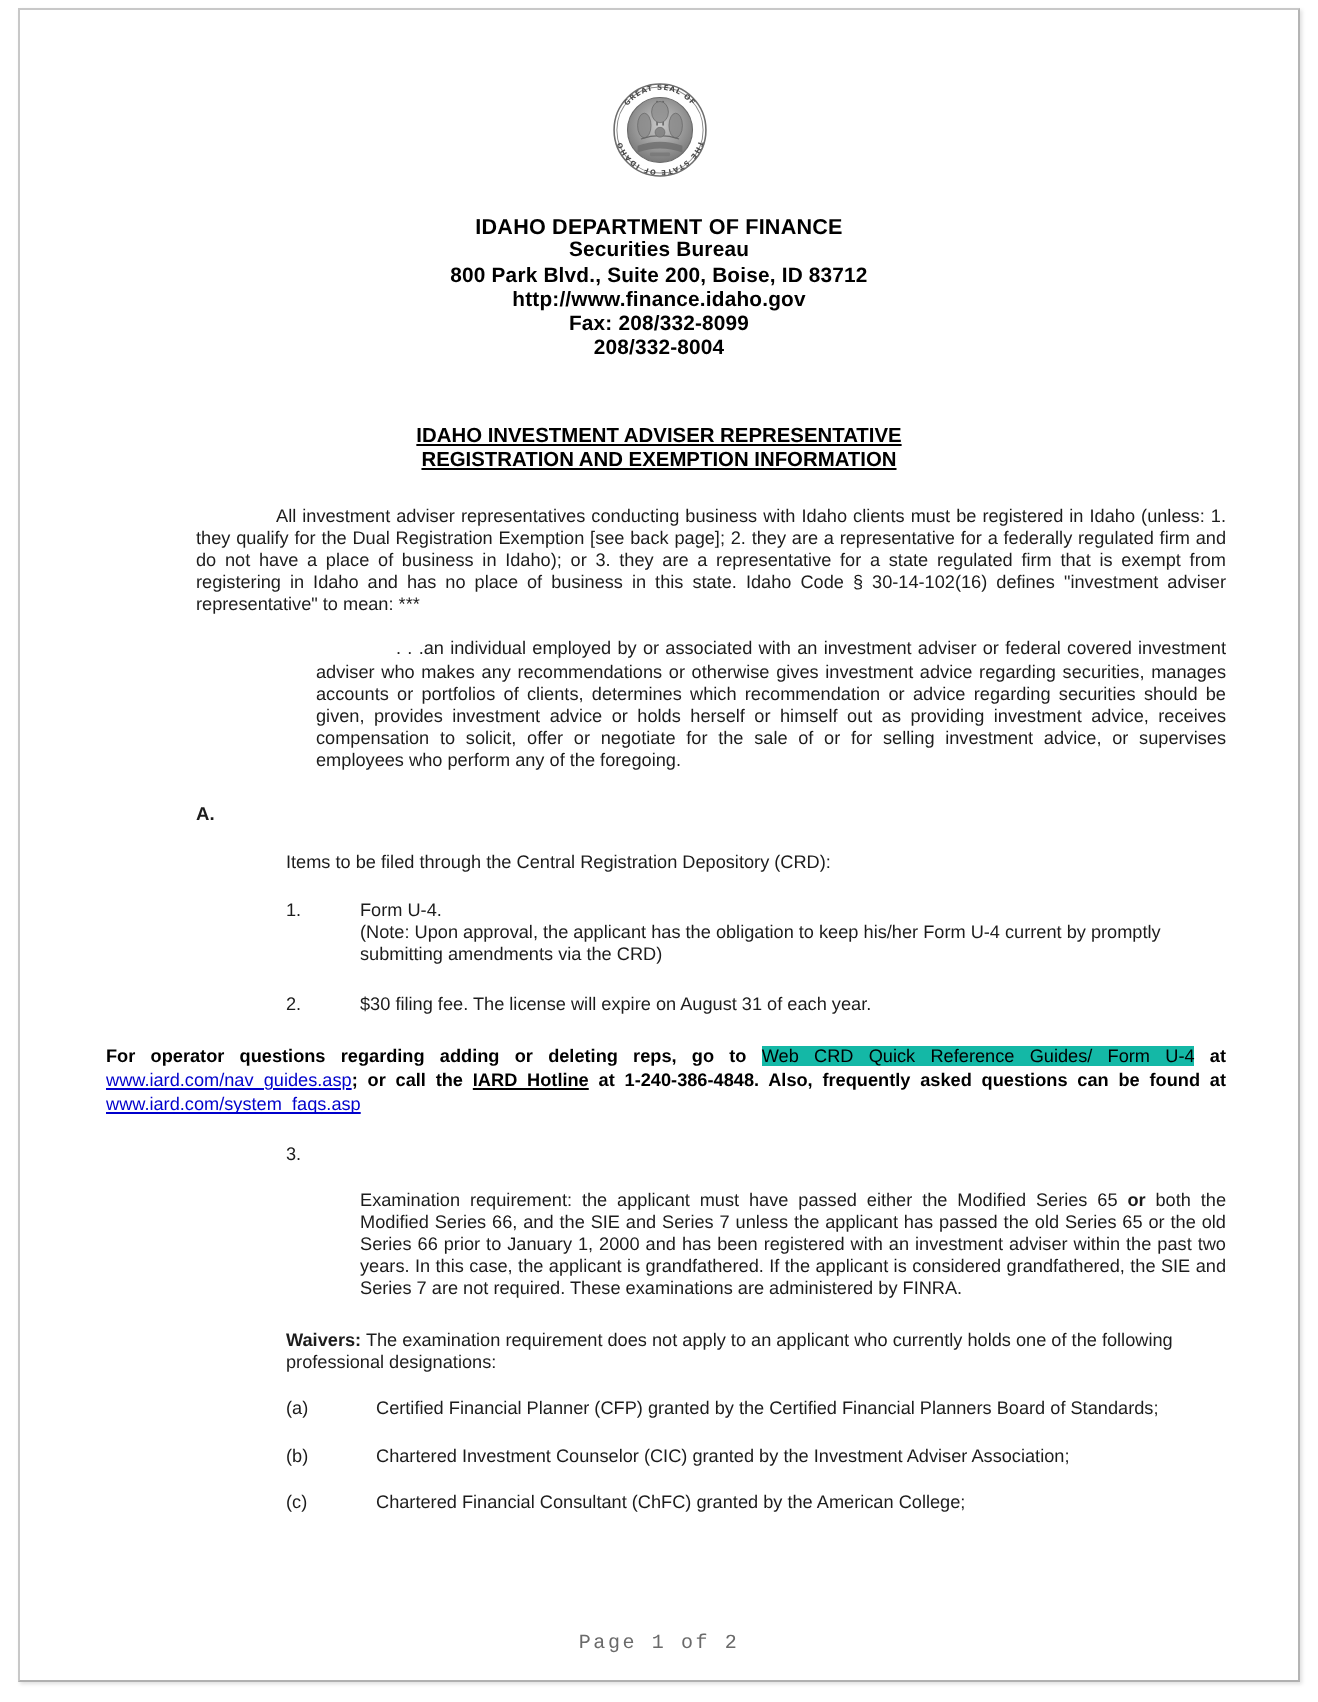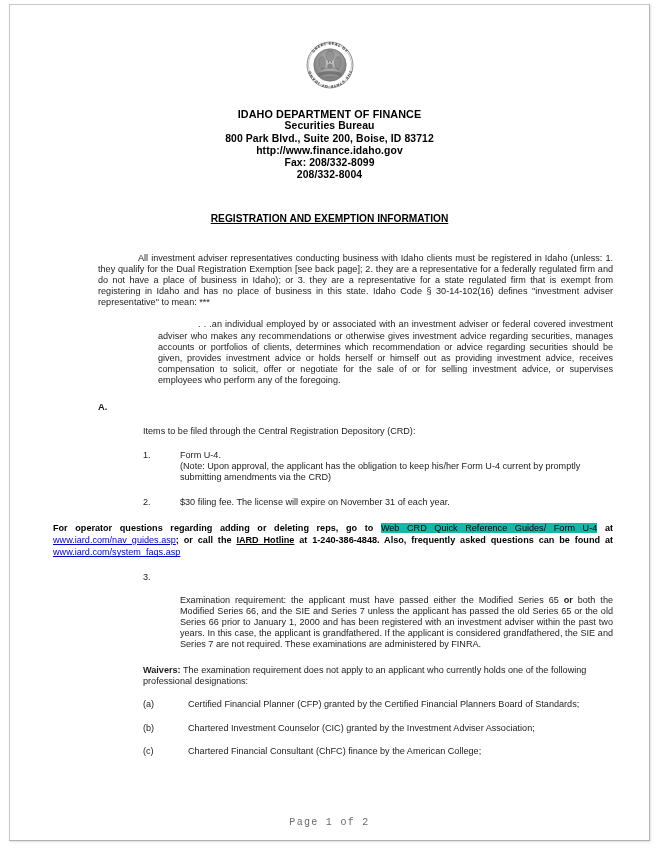--- a/index.html
+++ b/index.html
@@ -262,20 +262,21 @@
       <div class="letterhead">
         <div class="lh-name">IDAHO DEPARTMENT OF FINANCE</div>
         <div>Securities Bureau</div>
         <div>800 Park Blvd., Suite 200, Boise, ID  83712</div>
         <div>http://www.finance.idaho.gov</div>
         <div>Fax:  208/332-8099</div>
         <div>208/332-8004</div>
       </div>
 
       <div class="doc-title">
+        <div><span>IDAHO INVESTMENT ADVISER REPRESENTATIVE</span></div>
         <div><span>REGISTRATION AND EXEMPTION INFORMATION</span></div>
       </div>
 
       <div class="body-col">
 
         <p class="para-justify indent-first">All investment adviser representatives conducting business with Idaho clients must be registered in Idaho (unless:   1. they qualify for the Dual Registration Exemption [see back page]; 2. they are a representative for a federally regulated firm and do not have a place of business in Idaho); or 3. they are a representative for a state regulated firm that is exempt from registering in Idaho and has no place of business in this state.  Idaho Code § 30-14-102(16) defines "investment adviser representative" to mean:  ***</p>
 
         <p class="blk-definition indent-first">. . .an individual employed by or associated with an investment adviser or federal covered investment adviser who makes any recommendations or otherwise gives investment advice regarding securities, manages accounts or portfolios of clients, determines which recommendation or advice regarding securities should be given, provides investment advice or holds herself or himself out as providing investment advice, receives compensation to solicit, offer or negotiate for the sale of or for selling investment advice, or supervises employees who perform any of the foregoing.</p>
 
         <div class="section-head">
@@ -288,21 +289,21 @@
           <div class="marker">1.</div>
           <div class="item-body">
             <div>Form U-4.</div>
             <div>(Note:  Upon approval, the applicant has the obligation to keep his/her Form U-4 current by promptly submitting amendments via the CRD)</div>
           </div>
         </div>
 
         <div class="num-item">
           <div class="marker">2.</div>
           <div class="item-body">
-            <div>$30 filing fee.  The license will expire on November 31 of each year.</div>
+            <div>$30 filing fee.  The license will expire on August 31 of each year.</div>
           </div>
         </div>
 
         <p class="operator-block">
           <span>For operator questions regarding adding or deleting reps, go to </span><span class="hl">Web CRD Quick Reference Guides/ Form U-4</span><span> at </span><span class="lnk">www.iard.com/nav_guides.asp</span><span>; or call the </span><span class="ul-black">IARD Hotline</span><span> at 1-240-386-4848.  Also, frequently asked questions can be found at   </span><span class="lnk">www.iard.com/system_faqs.asp</span>
         </p>
 
         <div class="num-item justify">
           <div class="marker">3.</div>
           <div class="item-body">
@@ -319,21 +320,21 @@
           <div class="item-body">Certified Financial Planner (CFP) granted by the Certified Financial Planners Board of Standards;</div>
         </div>
 
         <div class="letter-item">
           <div class="marker">(b)</div>
           <div class="item-body">Chartered Investment Counselor (CIC) granted by the Investment Adviser Association;</div>
         </div>
 
         <div class="letter-item">
           <div class="marker">(c)</div>
-          <div class="item-body">Chartered Financial Consultant (ChFC) finance by the American College;</div>
+          <div class="item-body">Chartered Financial Consultant (ChFC) granted by the American College;</div>
         </div>
 
       </div>
 
       <div class="page-footer">Page 1 of 2</div>
 
     </div>
   </div>
 </div>
 

